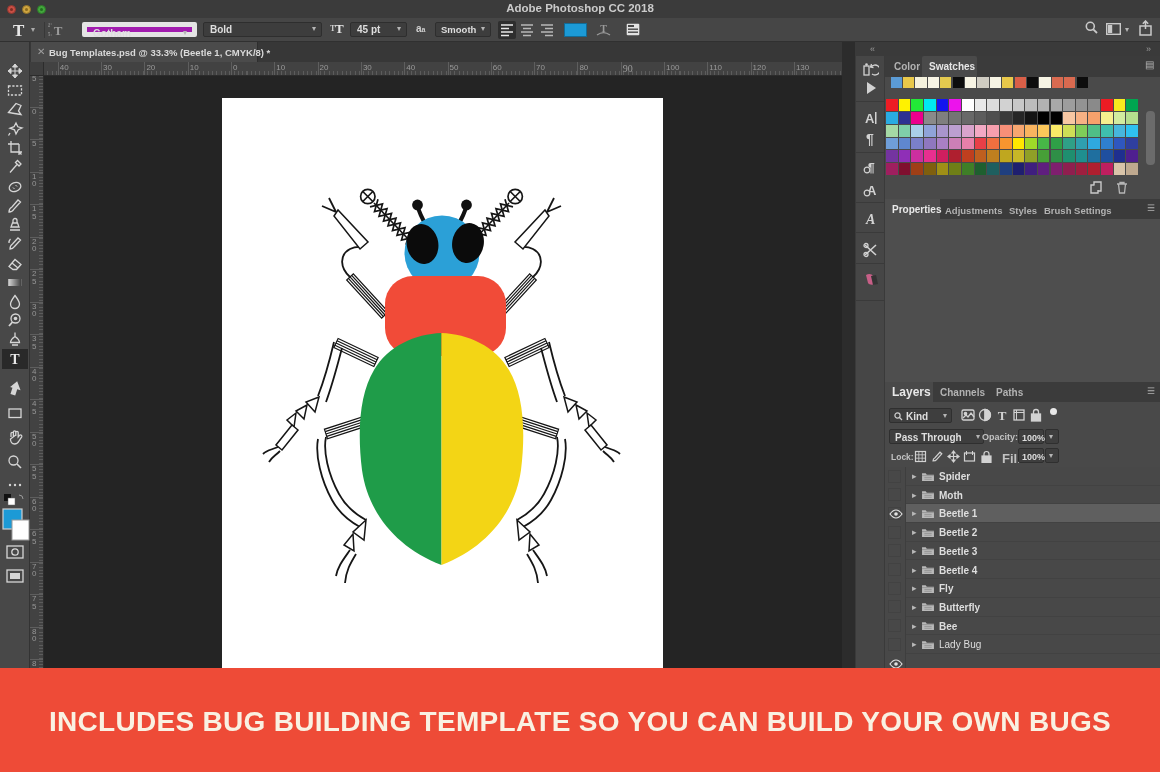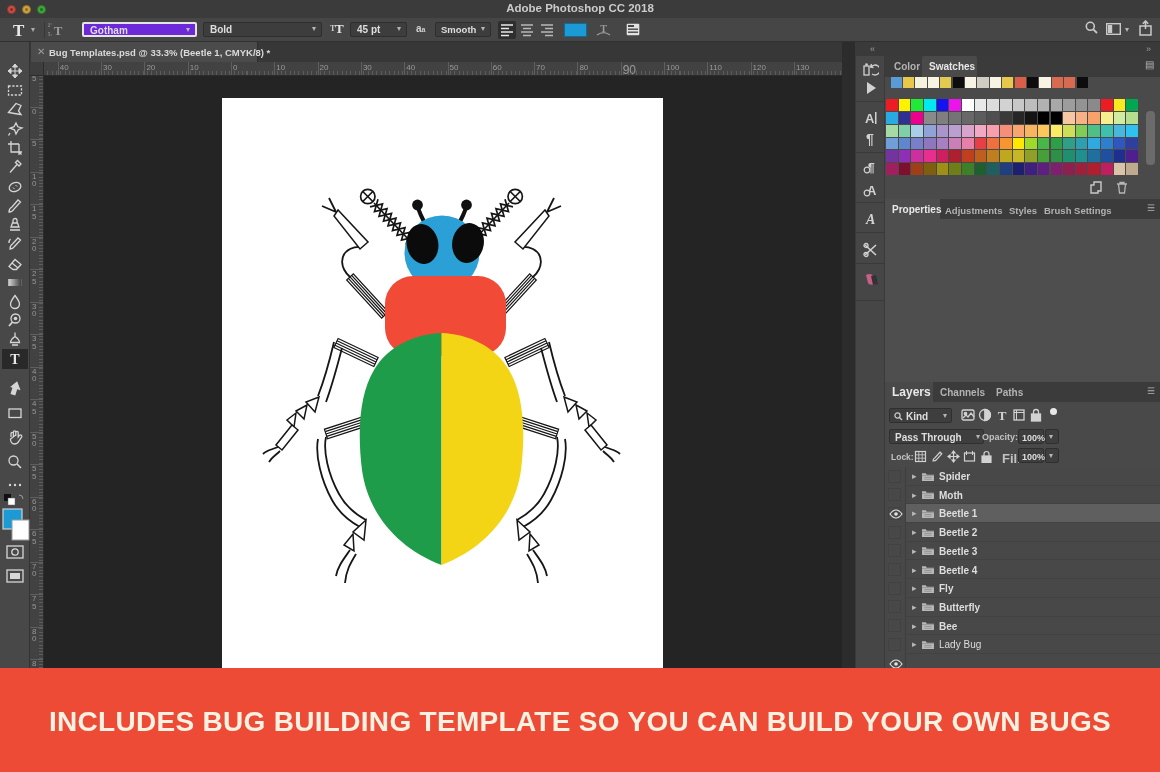--- a/index.html
+++ b/index.html
@@ -23,21 +23,21 @@
  <div class="tx" style="left:13px;top:3px;font-family:'Liberation Serif',serif;font-size:17px;font-weight:bold;color:#e8e8e8;">T</div>
  <div class="tx" style="left:31px;top:7px;font-size:8px;color:#aaa;">▾</div>
  <div class="abs" style="left:44px;top:4px;width:1px;height:16px;background:#383838;"></div>
  <svg class="abs" style="left:48px;top:5px;" width="17" height="14" viewBox="0 0 17 14">
    <path d="M1 4V1h3M1 9v3h3" fill="none" stroke="#9a9a9a" stroke-width="1.2" stroke-dasharray="1.5 1.2"></path>
    <text x="10" y="12" text-anchor="middle" font-family="Liberation Serif" font-size="13" font-weight="bold" fill="#9a9a9a">T</text>
     </svg>
 </div>
 
 <div class="abs" style="left:0;top:18px;width:1160px;height:24px;">
- <div class="abs" style="left:82px;top:4px;width:115px;height:15px;background:#6d28d9;border:2px solid #e5e5e5;border-radius:2px;box-sizing:border-box;">
+ <div class="abs" style="left:82px;top:4px;width:115px;height:15px;background:#a21caf;border:5px solid #e5e5e5;border-radius:2px;box-sizing:border-box;">
       <div class="tx" style="left:6px;top:1px;font-size:10px;font-weight:bold;color:#dedede;">Gotham</div>
       <div class="tx" style="right:5px;top:1px;font-size:8px;color:#b5b5b5;">▾</div>
     </div>
  <div class="abs" style="left:203px;top:4px;width:119px;height:15px;background:#3d3d3d;border:1px solid #2e2e2e;border-radius:2px;box-sizing:border-box;">
       <div class="tx" style="left:6px;top:1px;font-size:10px;font-weight:bold;color:#dedede;">Bold</div>
       <div class="tx" style="right:5px;top:1px;font-size:8px;color:#b5b5b5;">▾</div>
     </div>
  <div class="tx" style="left:330px;top:6px;font-family:'Liberation Serif',serif;font-size:8px;font-weight:bold;color:#cfcfcf;">T</div>
  <div class="tx" style="left:335px;top:3px;font-family:'Liberation Serif',serif;font-size:13px;font-weight:bold;color:#e6e6e6;">T</div>
  <div class="abs" style="left:350px;top:4px;width:57px;height:15px;background:#3d3d3d;border:1px solid #2e2e2e;border-radius:2px;box-sizing:border-box;">
@@ -115,21 +115,21 @@
     <div class="tx" style="left:376.2px;top:1px;font-size:8px;color:#999;">40</div>
     <div class="abs" style="left:374.2px;top:0;width:1px;height:14px;background:#5e5e5e;"></div>
     <div class="tx" style="left:419.5px;top:1px;font-size:8px;color:#999;">50</div>
     <div class="abs" style="left:417.5px;top:0;width:1px;height:14px;background:#5e5e5e;"></div>
     <div class="tx" style="left:462.8px;top:1px;font-size:8px;color:#999;">60</div>
     <div class="abs" style="left:460.8px;top:0;width:1px;height:14px;background:#5e5e5e;"></div>
     <div class="tx" style="left:506.1px;top:1px;font-size:8px;color:#999;">70</div>
     <div class="abs" style="left:504.1px;top:0;width:1px;height:14px;background:#5e5e5e;"></div>
     <div class="tx" style="left:549.4px;top:1px;font-size:8px;color:#999;">80</div>
     <div class="abs" style="left:547.4px;top:0;width:1px;height:14px;background:#5e5e5e;"></div>
-    <div class="tx" style="left:592.7px;top:1px;font-size:12px;color:#999;">90</div>
+    <div class="tx" style="left:592.7px;top:1px;font-size:10px;color:#999;font-family:Liberation Serif, serif;">90</div>
     <div class="abs" style="left:590.7px;top:0;width:1px;height:14px;background:#5e5e5e;"></div>
     <div class="tx" style="left:636.0px;top:1px;font-size:8px;color:#999;">100</div>
     <div class="abs" style="left:634.0px;top:0;width:1px;height:14px;background:#5e5e5e;"></div>
     <div class="tx" style="left:679.3px;top:1px;font-size:8px;color:#999;">110</div>
     <div class="abs" style="left:677.3px;top:0;width:1px;height:14px;background:#5e5e5e;"></div>
     <div class="tx" style="left:722.6px;top:1px;font-size:8px;color:#999;">120</div>
     <div class="abs" style="left:720.6px;top:0;width:1px;height:14px;background:#5e5e5e;"></div>
     <div class="tx" style="left:765.9px;top:1px;font-size:8px;color:#999;">130</div>
     <div class="abs" style="left:763.9px;top:0;width:1px;height:14px;background:#5e5e5e;"></div>
   </div>

